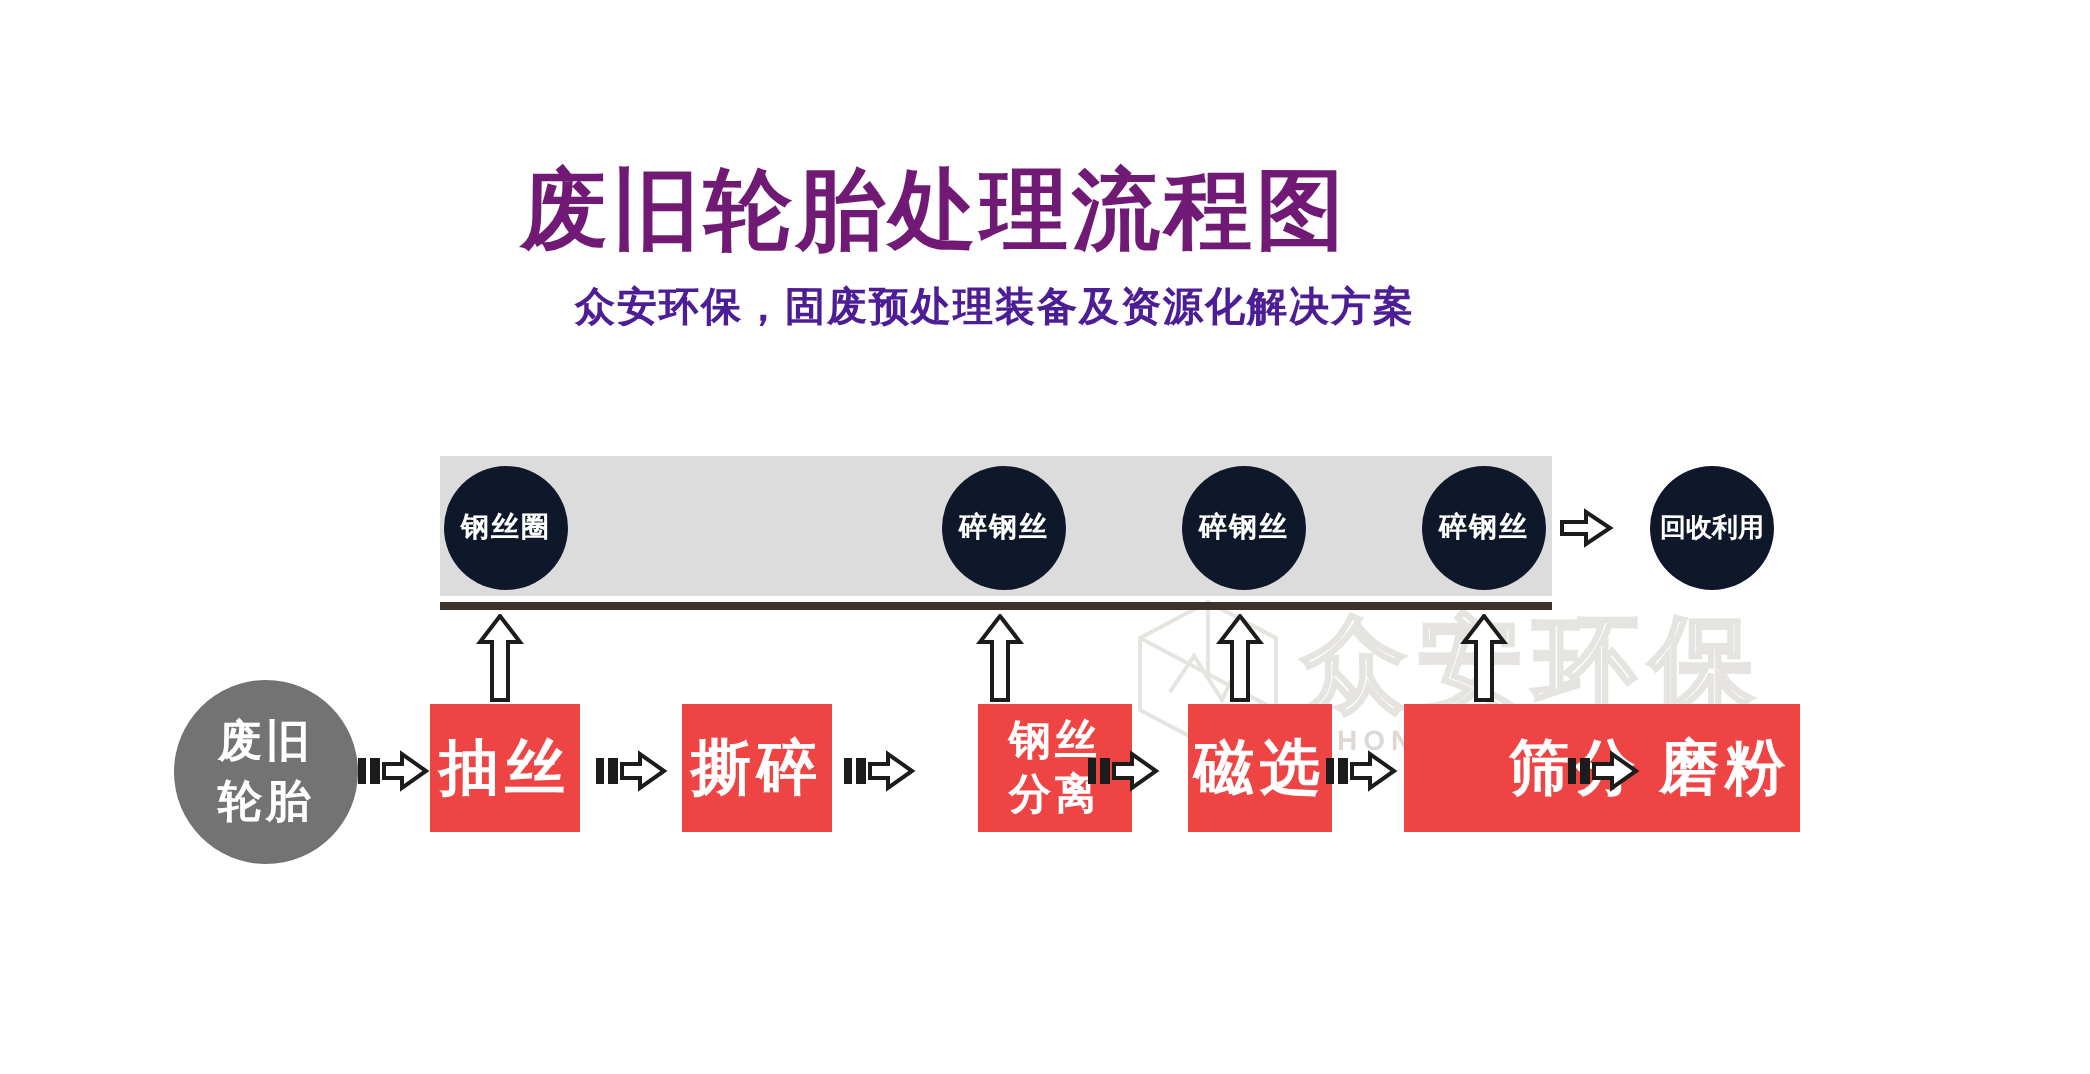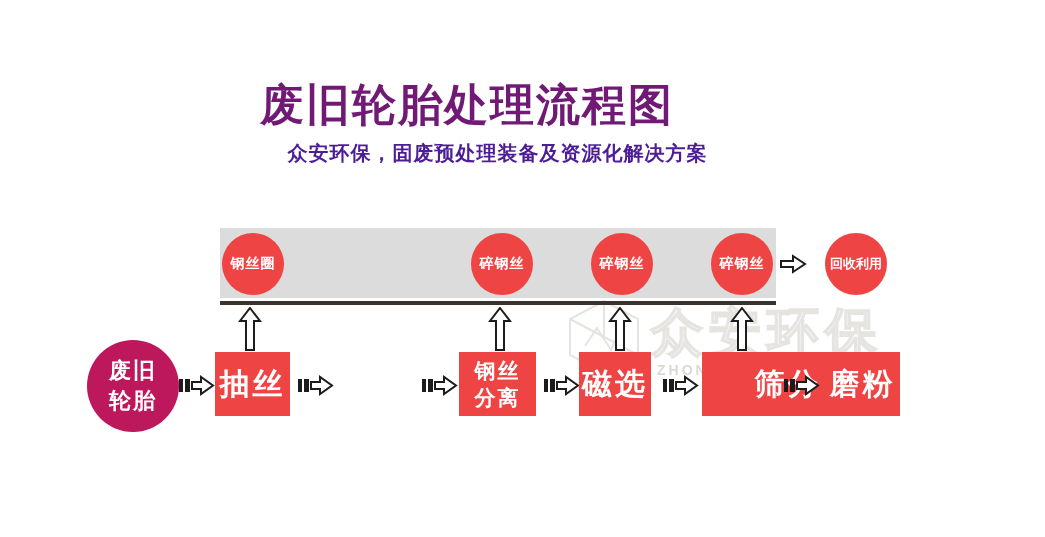--- a/index.html
+++ b/index.html
@@ -12,40 +12,40 @@
     font-size:44px;font-weight:800;color:#701a75;letter-spacing:2px;z-index:2;
   }
   .subtitle{
     position:absolute;left:220px;top:140px;width:555px;text-align:center;
     font-size:20px;font-weight:600;color:#4c1d95;letter-spacing:1px;z-index:2;
     font-family:"Liberation Serif","DejaVu Serif",serif;
   }
   .bar{position:absolute;left:220px;top:228px;width:556px;height:70px;background:#dcdcdc;z-index:1;}
   .trackline{position:absolute;left:220px;top:301px;width:556px;height:4px;background:#3a332d;z-index:2;}
   .tcircle{
-    position:absolute;top:233px;width:62px;height:62px;border-radius:50%;background:#ef4444;
+    position:absolute;top:233px;width:62px;height:62px;border-radius:50%;background:#0f172a;
     color:#fff;display:flex;align-items:center;justify-content:center;
     font-size:14px;font-weight:700;letter-spacing:1px;z-index:3;
   }
   .tc0{left:222px;} .tc1{left:471px;} .tc2{left:591px;} .tc3{left:711px;}
   .recycle{left:825px;font-size:13px;letter-spacing:0;}
   .uparrow{position:absolute;top:307px;width:24px;height:44px;z-index:3;}
   .ua0{left:238px;} .ua1{left:488px;} .ua2{left:608px;} .ua3{left:730px;}
   .srccircle{
     position:absolute;left:87px;top:340px;width:92px;height:92px;border-radius:50%;
-    background:#be185d;color:#fff;display:flex;flex-direction:column;align-items:center;justify-content:center;
+    background:#737373;color:#fff;display:flex;flex-direction:column;align-items:center;justify-content:center;
     font-size:22px;font-weight:800;line-height:30px;letter-spacing:2px;z-index:3;
   }
   .stepbox{
     position:absolute;top:352px;height:64px;background:#ef4444;color:#fff;
     display:flex;flex-direction:column;align-items:center;justify-content:center;
     font-size:30px;font-weight:800;letter-spacing:3px;z-index:3;
   }
-  .sb0{left:215px;width:75px;} .sb1{left:341px;width:75px;} .sb2{left:459px;width:77px;}
-  .sb3{left:579px;width:72px;} .sb4{left:702px;width:75px;padding-left:48px;} .sb5{left:825px;width:75px;}
+  .sb0{left:215px;width:75px;} .sb1{left:341px;width:75px;} .sb2{left:489px;width:77px;}
+  .sb3{left:594px;width:72px;} .sb4{left:702px;width:75px;padding-left:48px;} .sb5{left:825px;width:75px;}
   .two-line{font-size:21px;line-height:27px;letter-spacing:2px;}
   .harrow{position:absolute;top:373px;width:38px;height:25px;z-index:3;}
   .ha0{left:178px;} .ha1{left:297px;} .ha2{left:421px;} .ha3{left:543px;} .ha4{left:662px;} .ha5{left:783px;}
   .rarrow{position:absolute;left:779px;top:253px;width:28px;height:22px;z-index:3;}
   .watermark{position:absolute;left:565px;top:294px;width:420px;height:92px;z-index:0;}
   .wm-logo{position:absolute;left:0;top:4px;}
   .wm-cjk{
     position:absolute;left:86px;top:4px;font-size:52px;font-weight:700;letter-spacing:6px;
     color:transparent;-webkit-text-stroke:1.5px #e6e4e0;white-space:nowrap;
   }
@@ -108,20 +108,21 @@
       <rect x="7" y="6" width="5" height="13" fill="#1c1c1c"></rect>
     <polygon points="14,9 23,9 23,4 35,12.5 23,21 23,16 14,16" fill="#ffffff" stroke="#1c1c1c" stroke-width="2"></polygon>
   </svg>
   <div class="stepbox sb0">抽丝</div>
 
   <svg class="harrow ha1" viewBox="0 0 38 25">
     <rect x="1" y="6" width="4" height="13" fill="#1c1c1c"></rect>
       <rect x="7" y="6" width="5" height="13" fill="#1c1c1c"></rect>
     <polygon points="14,9 23,9 23,4 35,12.5 23,21 23,16 14,16" fill="#ffffff" stroke="#1c1c1c" stroke-width="2"></polygon>
   </svg>
+  <div class="stepbox sb1">撕碎</div>
 
   <svg class="harrow ha2" viewBox="0 0 38 25">
     <rect x="1" y="6" width="4" height="13" fill="#1c1c1c"></rect>
       <rect x="7" y="6" width="5" height="13" fill="#1c1c1c"></rect>
     <polygon points="14,9 23,9 23,4 35,12.5 23,21 23,16 14,16" fill="#ffffff" stroke="#1c1c1c" stroke-width="2"></polygon>
   </svg>
   <div class="stepbox sb2 two-line">
     <span>钢丝</span>
     <span>分离</span>
   </div>

